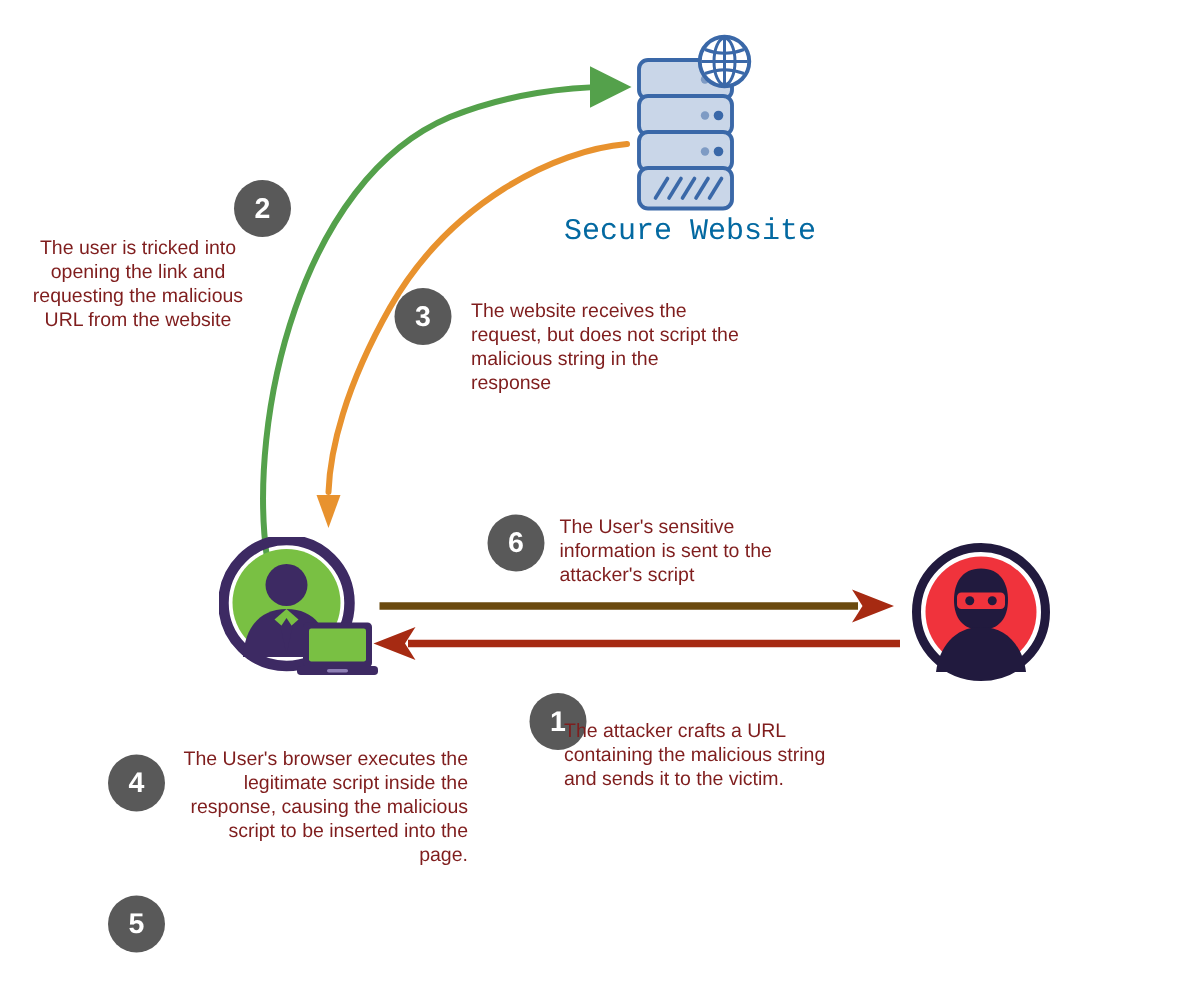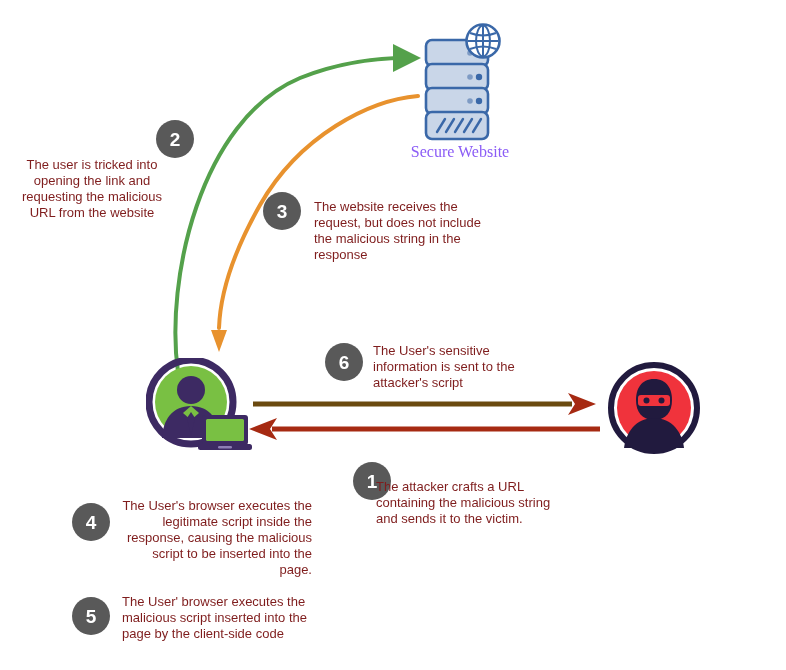--- a/index.html
+++ b/index.html
@@ -43,24 +43,24 @@
     font-size: 13px;
     line-height: 16px;
     color: #7f1d1d;
     font-family: "Liberation Sans", sans-serif;
   }
   .note.center { text-align: center; }
 
   
   .node-caption {
     position: absolute;
-    font-size: 16px;
-    color: #8b5cf6;
+    font-size: 20px;
+    color: #0369a1;
     text-align: center;
-    font-family: Liberation Serif, serif;
+    font-family: Liberation Mono, monospace;
     white-space: nowrap;
   }
 
   svg { display: block; }
   .svg-layer {
     position: absolute;
     left: 0;
     top: 0;
     width: 786px;
     height: 670px;
@@ -175,27 +175,26 @@
       <circle cx="53.5" cy="38.5" r="3" fill="#211A3E"></circle>
 
       <path d="M 46,56 C 28,56 18,70 16,86 L 76,86 C 74,70 64,56 46,56 Z" fill="#211A3E"></path>
     </svg>
   </div>
 
   <div class="step-badge" style="left:156px; top:120px;">2</div>
   <div class="note center" style="left:12px; top:157px; width:160px;">The user is tricked into opening the link and requesting the malicious URL from the website</div>
 
   <div class="step-badge" style="left:263px; top:192px;">3</div>
-  <div class="note" style="left:314px; top:199px; width:180px;">The website receives the request, but does not include the malicious string in the response</div>
+  <div class="note" style="left:314px; top:199px; width:180px;">The website receives the request, but does not script the malicious string in the response</div>
 
   <div class="step-badge" style="left:325px; top:343px;">6</div>
   <div class="note" style="left:373px; top:343px; width:170px;">The User's sensitive information is sent to the attacker's script</div>
 
   <div class="step-badge" style="left:353px; top:462px;">1</div>
   <div class="note" style="left:376px; top:479px; width:175px;">The attacker crafts a URL containing the malicious string and sends it to the victim.</div>
 
   <div class="step-badge" style="left:72px; top:503px;">4</div>
   <div class="note" style="left:122px; top:498px; width:190px;text-align:right;">The User's browser executes the legitimate script inside the response, causing the malicious script to be inserted into the page.</div>
 
   <div class="step-badge" style="left:72px; top:597px;">5</div>
-  <div class="note" style="left:122px; top:594px; width:190px;">The User' browser executes the malicious script inserted into the page by the client-side code</div>
 
 </div>
 
 </body></html>

